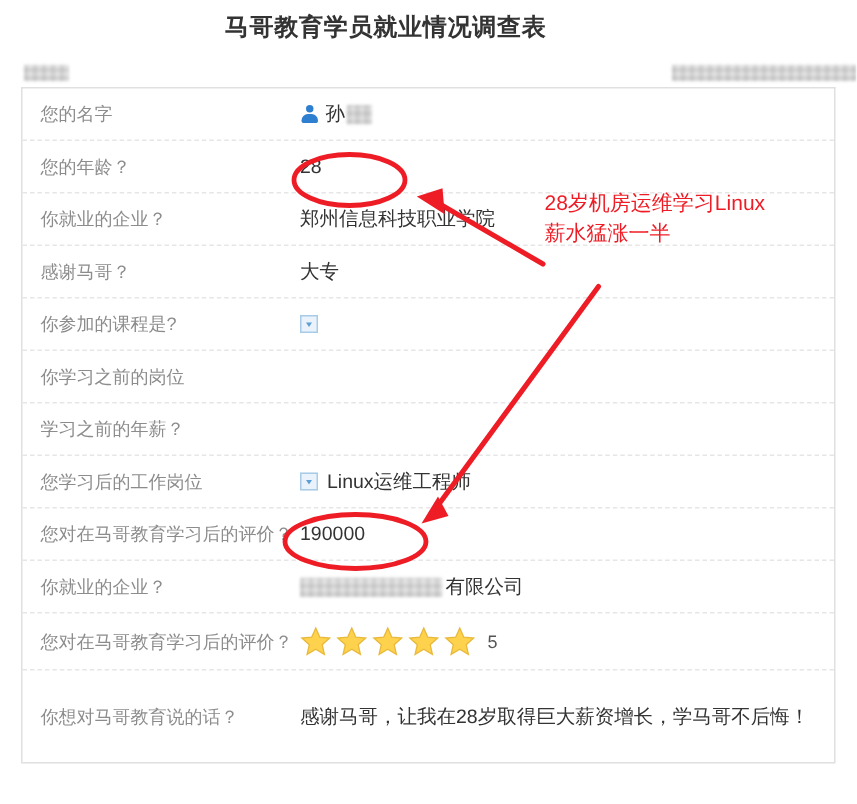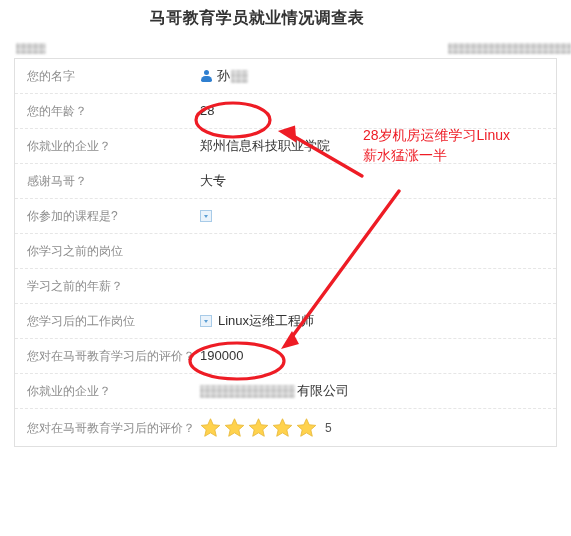--- a/index.html
+++ b/index.html
@@ -313,20 +313,24 @@
               <polygon points="12,2 15.1,8.9 22.6,9.6 16.9,14.6 18.6,22 12,18.1 5.4,22 7.1,14.6 1.4,9.6 8.9,8.9" fill="#ffd24d" stroke="#e8b93a" stroke-width="1"></polygon>
             </svg>
           <svg class="star" viewBox="0 0 24 24">
               <polygon points="12,2 15.1,8.9 22.6,9.6 16.9,14.6 18.6,22 12,18.1 5.4,22 7.1,14.6 1.4,9.6 8.9,8.9" fill="#ffd24d" stroke="#e8b93a" stroke-width="1"></polygon>
             </svg>
         </span>
         <span class="rating-num">5</span>
       </div>
     </div>
 
+    <div class="row tall">
+      <div class="row-label">你想对马哥教育说的话？</div>
+      <div class="row-value">感谢马哥，让我在28岁取得巨大薪资增长，学马哥不后悔！</div>
+    </div>
 
   </div>
 
   <svg class="annotations" viewBox="0 0 571 536">
     <ellipse cx="233" cy="120" rx="37" ry="17" fill="none" stroke="#ee1c25" stroke-width="3.2"></ellipse>
     <ellipse cx="237" cy="361" rx="47" ry="18" fill="none" stroke="#ee1c25" stroke-width="3.2"></ellipse>
     <line x1="362" y1="176" x2="288" y2="133" stroke="#ee1c25" stroke-width="3.4" stroke-linecap="round"></line>
     <polygon points="279,128 297,128 293,145" fill="#ee1c25" transform="rotate(-18 288 133)"></polygon>
     <line x1="399" y1="191" x2="289" y2="341" stroke="#ee1c25" stroke-width="3.4" stroke-linecap="round"></line>
     <polygon points="281,349 292,331 299,344" fill="#ee1c25"></polygon>

